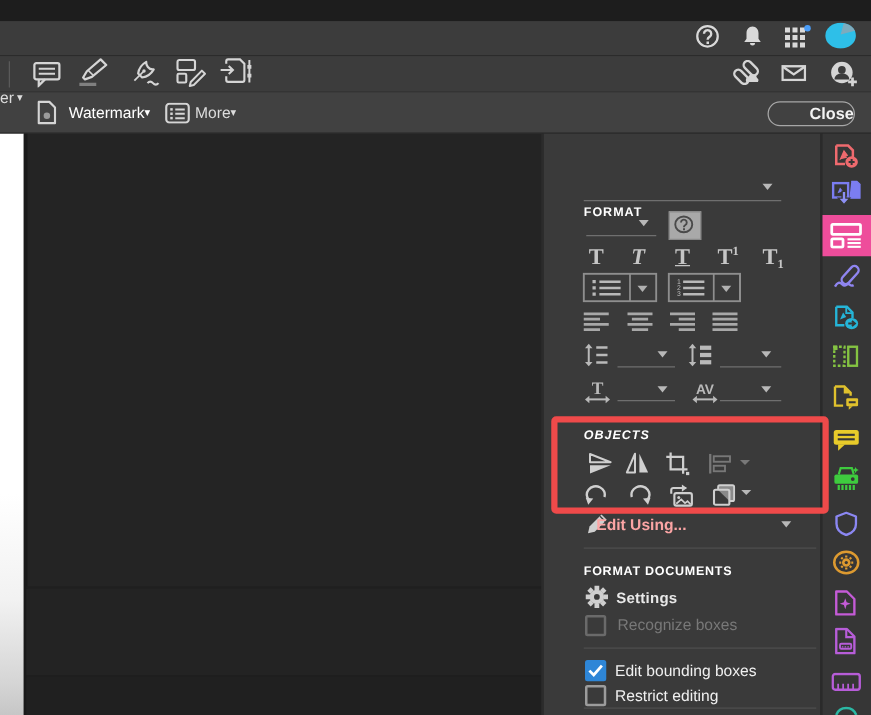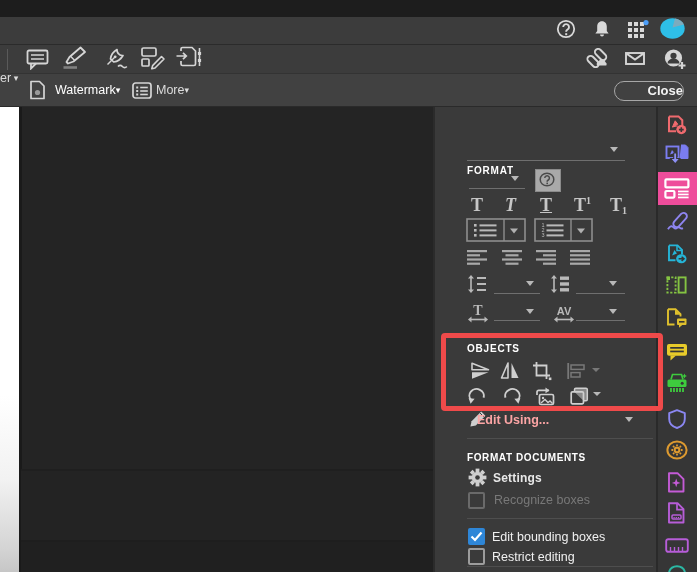--- a/index.html
+++ b/index.html
@@ -157,21 +157,21 @@
 <div class="abs" style="left:526px;top:309px;width:0;height:0;border-left:4.5px solid transparent;border-right:4.5px solid transparent;border-top:5px solid #b8b8b8;"></div>
 <svg class="abs" style="left:553px;top:303px;" width="22" height="20" viewBox="0 0 22 20">
   <text x="11" y="12" font-family="Liberation Sans" font-size="11" font-weight="bold" fill="#b9b9b9" text-anchor="middle">AV</text>
   <path d="M1 16.5 L4.5 13.5 L4.5 19.5 Z" fill="#b9b9b9"></path>
   <path d="M21 16.5 L17.5 13.5 L17.5 19.5 Z" fill="#b9b9b9"></path>
   <rect x="4" y="15.7" width="14" height="1.6" fill="#b9b9b9"></rect>
 </svg>
 <div class="abs" style="left:576px;top:320px;width:49px;height:1px;background:#6f6f6f;"></div>
 <div class="abs" style="left:609px;top:309px;width:0;height:0;border-left:4.5px solid transparent;border-right:4.5px solid transparent;border-top:5px solid #b8b8b8;"></div>
 
-<div class="abs" style="left:467px;top:343px;color:#fff;font-size:10px;font-weight:bold;letter-spacing:0.8px;">OBJECTS</div>
+<div class="abs" style="left:467px;top:343px;color:#fff;font-size:10px;font-weight:bold;letter-spacing:0.8px;font-style:italic;">OBJECTS</div>
 
 <svg class="abs" style="left:470px;top:362px;" width="21" height="18" viewBox="0 0 21 18">
   <path d="M2 7.8 L2 1.2 L18.5 7.8 Z" fill="none" stroke="#cfcfcf" stroke-width="1.6" stroke-linejoin="round"></path>
   <path d="M2 10.2 L2 16.8 L18.5 10.2 Z" fill="#cfcfcf"></path>
 </svg>
 <svg class="abs" style="left:500px;top:361px;" width="20" height="19" viewBox="0 0 20 19">
   <path d="M8 2 L8 17 L1.5 17 Z" fill="none" stroke="#cfcfcf" stroke-width="1.6" stroke-linejoin="round"></path>
   <path d="M11.5 2 L11.5 17 L18.5 17 Z" fill="#cfcfcf"></path>
 </svg>
 <svg class="abs" style="left:532px;top:361px;" width="21" height="20" viewBox="0 0 21 20">

